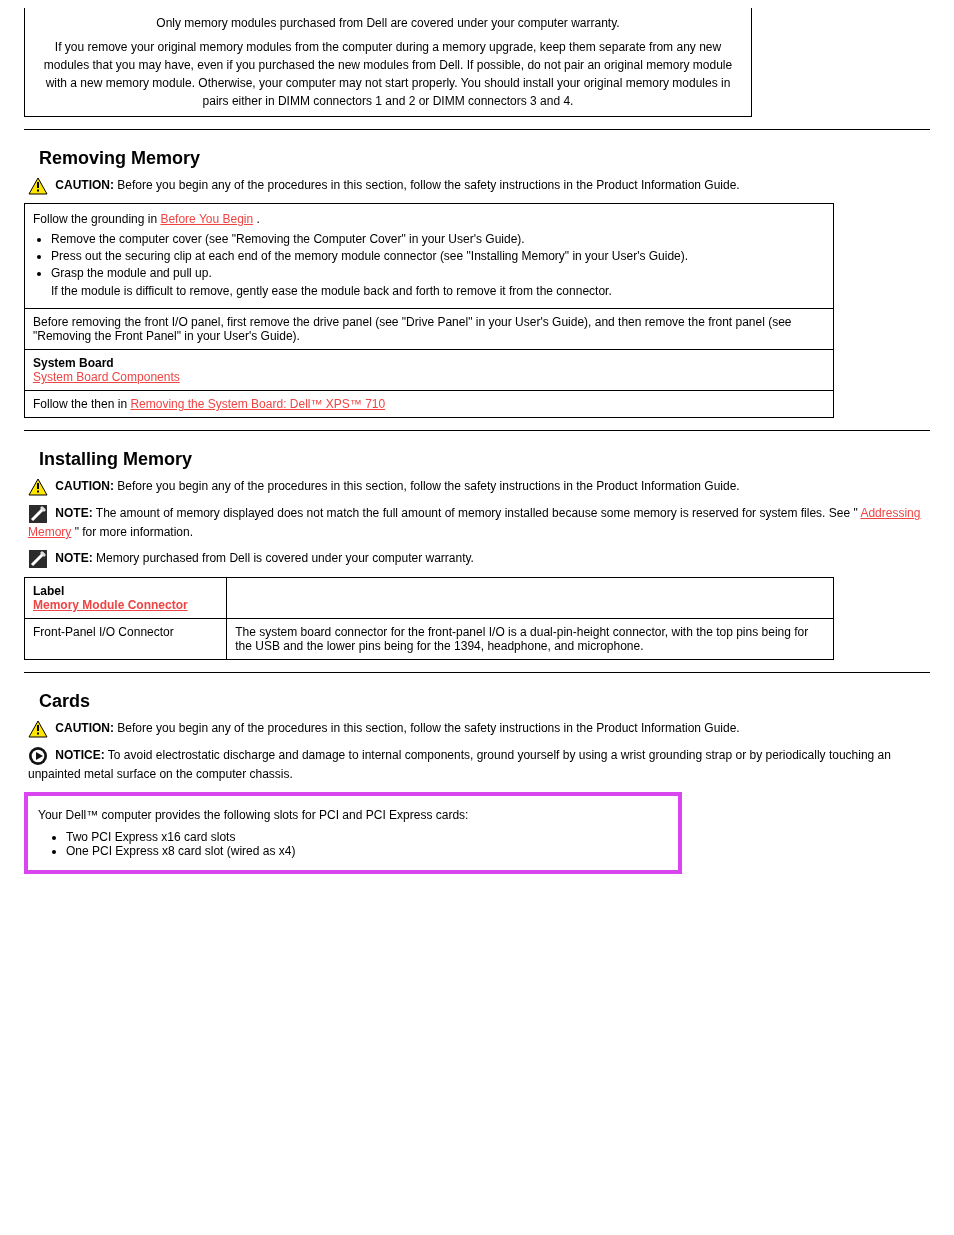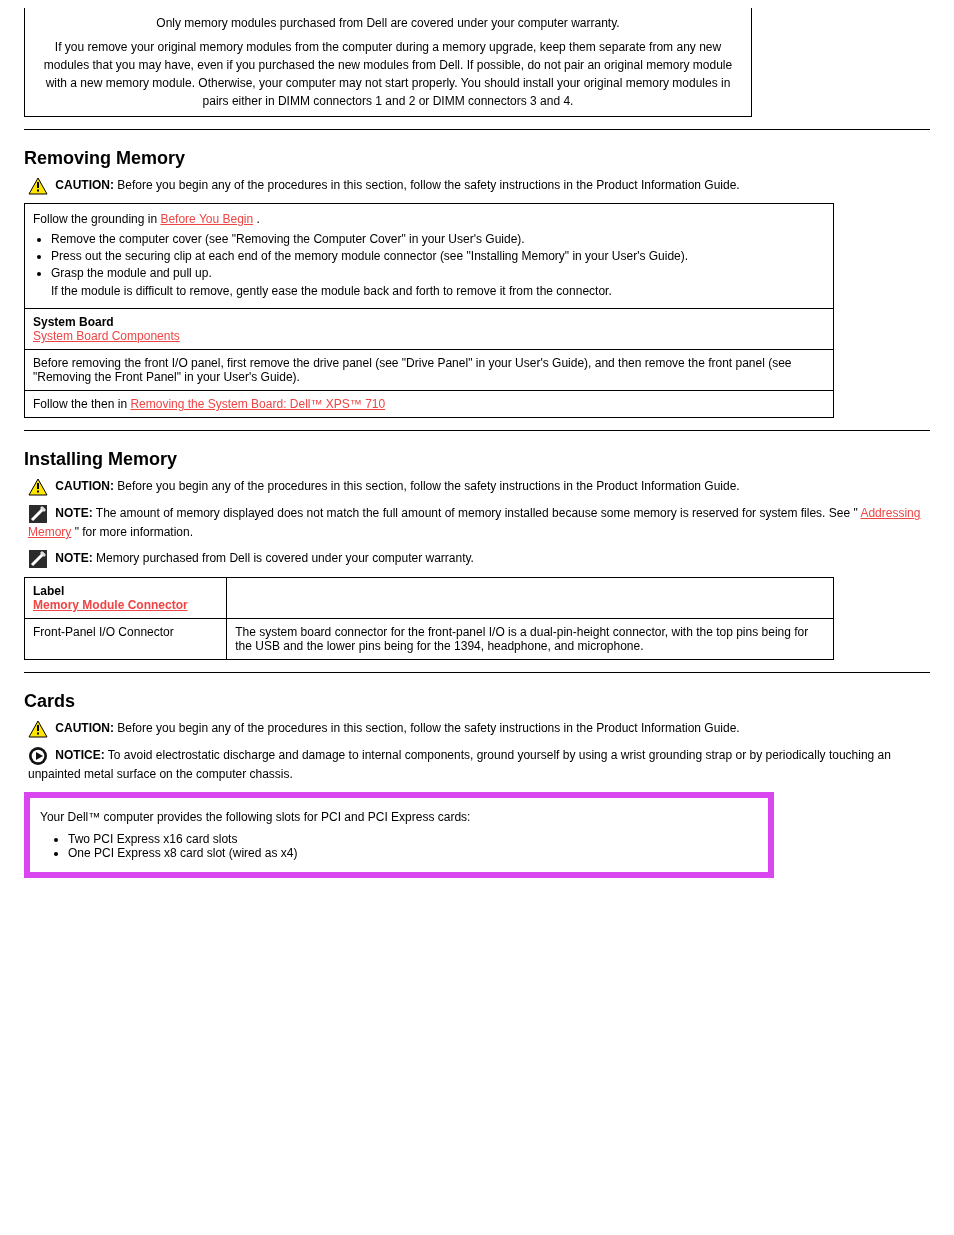--- a/index.html
+++ b/index.html
@@ -8,21 +8,21 @@
     font-size: 12px;
     margin: 0;
     padding: 8px 24px 40px 24px;
     color: #000;
     background: #fff;
     width: 954px;
   }
   h2.sec-title {
     font-size: 18px;
     font-weight: bold;
-    margin: 16px 0 6px 0;
+    margin: 16px 0 6px 15px;
   }
   hr.sep {
     border: none;
     border-top: 1px solid #000;
     margin: 12px 0 18px 0;
   }
   .topbox {
     border: 1px solid #000;
     border-top: none;
     padding: 6px 8px 6px 8px;
@@ -67,23 +67,23 @@
     padding: 6px 8px;
     vertical-align: top;
   }
   table.tbl ul {
     margin: 4px 0 4px 18px;
     padding: 0;
   }
   table.tbl li { margin: 3px 0; }
   .mem-head-row td { font-weight: bold; }
   .box1 {
-    border: 6px solid #d946ef;
+    border: 4px solid #d946ef;
     padding: 10px 10px 10px 10px;
-    width: 750px;
+    width: 658px;
     margin: 0 0 2px 0;
   }
   .small-gap { height: 6px; }
   .line { line-height: 1.5; }
 </style>
 </head>
 <body>
 
 <div class="topbox">
   <div class="line">Only memory modules purchased from Dell are covered under your computer warranty.</div>
@@ -121,27 +121,27 @@
       <li>Press out the securing clip at each end of the memory module connector (see "Installing Memory" in your User's Guide).</li>
       <li>
         <span>Grasp the module and pull up.</span>
         <div style="height:4px"></div>
         <span>If the module is difficult to remove, gently ease the module back and forth to remove it from the connector.</span>
       </li>
     </ul>
   </td>
       </tr>
   <tr>
+        <td>Before removing the front I/O panel, first remove the drive panel (see "Drive Panel" in your User's Guide), and then remove the front panel (see "Removing the Front Panel" in your User's Guide).</td>
+      </tr>
+  <tr>
         <td>
     <b>System Board</b><br>
     <a class="link" href="#">System Board Components</a>
   </td>
-      </tr>
-  <tr>
-        <td>Before removing the front I/O panel, first remove the drive panel (see "Drive Panel" in your User's Guide), and then remove the front panel (see "Removing the Front Panel" in your User's Guide).</td>
       </tr>
   <tr>
         <td>
     <span>Follow the then in </span>
     <a class="link" href="#">Removing the System Board: Dell™ XPS™ 710</a>
   </td>
       </tr>
 </tbody>
   </table>
 

